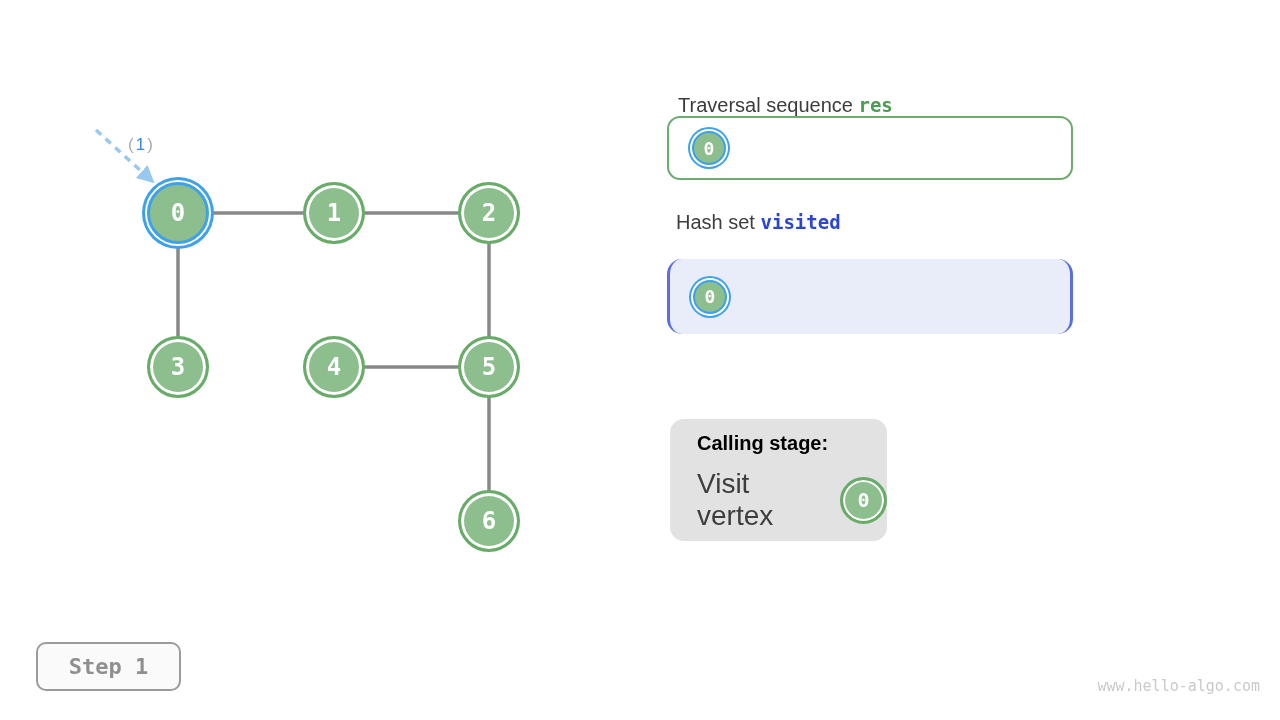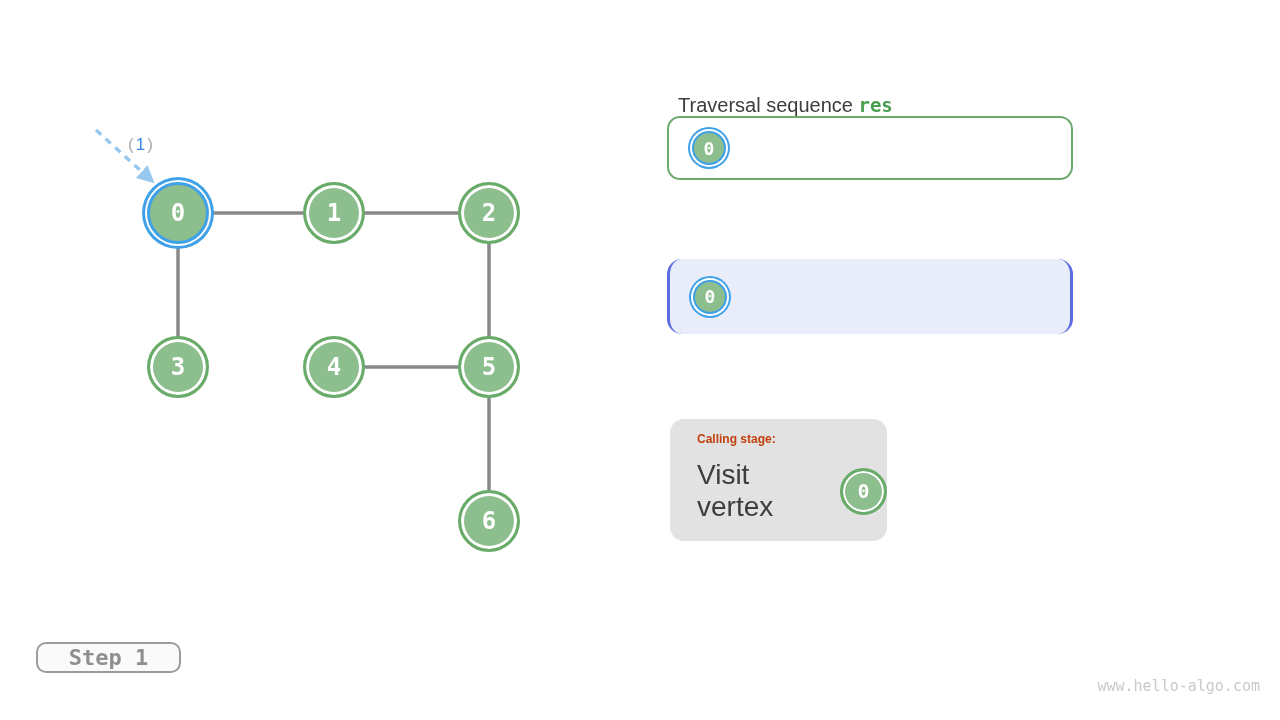--- a/index.html
+++ b/index.html
@@ -59,36 +59,36 @@
     width:406px; height:75px; background:#e9edf9;
     border-left:3px solid #5b6ee1; border-right:3px solid #5b6ee1;
     border-radius:15px;
     display:flex; align-items:center; gap:16px; padding-left:23px;
   }
   .calling-box {
     position:absolute; left:670px; top:419px; box-sizing:border-box;
     width:217px; height:122px; background:#e2e2e2; border-radius:14px;
     padding:13px 0 0 27px;
   }
-  .calling-title { font-size:12px; font-weight:bold; color:#c2410c; }
+  .calling-title { font-size:20px; font-weight:bold; color:#000000; }
   .calling-row { display:flex; align-items:center; gap:15px; margin-top:13px; }
   .calling-row .action { font-size:28px; color:#3d3d3d; }
 
   
   .annot {
     position:absolute; left:128px; top:135px;
     font-size:17px; letter-spacing:2px; white-space:nowrap;
   }
   .annot .paren { color:#aaaaaa; }
   .annot .num { color:#3d87e0; }
 
   
   .step-btn {
     position:absolute; left:36px; top:642px; box-sizing:border-box;
-    width:145px; height:31px; background:#fafafa;
+    width:145px; height:49px; background:#fafafa;
     border:2px solid #9b9b9b; border-radius:10px;
     display:flex; align-items:center; justify-content:center;
     color:#8f8f8f; font:bold 22px "DejaVu Sans Mono", monospace;
   }
 
   .watermark {
     position:absolute; right:20px; bottom:25px;
     color:#cacaca; font:15px "DejaVu Sans Mono", monospace;
   }
 </style>
@@ -123,20 +123,21 @@
     </div>
 
   <div class="annot"><span class="paren">(</span><span class="num">1</span><span class="paren">)</span></div>
 
   <div class="sec-title" style="left:678px; top:66px;margin-top:28px;"><span>Traversal sequence</span>&nbsp;<span class="code code-green">res</span></div>
 
   <div class="res-box" id="res-box">
       <span class="chip current">0</span>
     </div>
 
+  <div class="sec-title" style="left:676px; top:211px;"><span>Hash set</span>&nbsp;<span class="code code-blue">visited</span></div>
 
   <div class="visited-box" id="visited-box">
       <span class="chip current">0</span>
     </div>
 
   <div class="calling-box">
     <div class="calling-title">Calling stage:</div>
     <div class="calling-row">
       <span class="action">Visit vertex</span>
       <span class="chip big">0</span>

